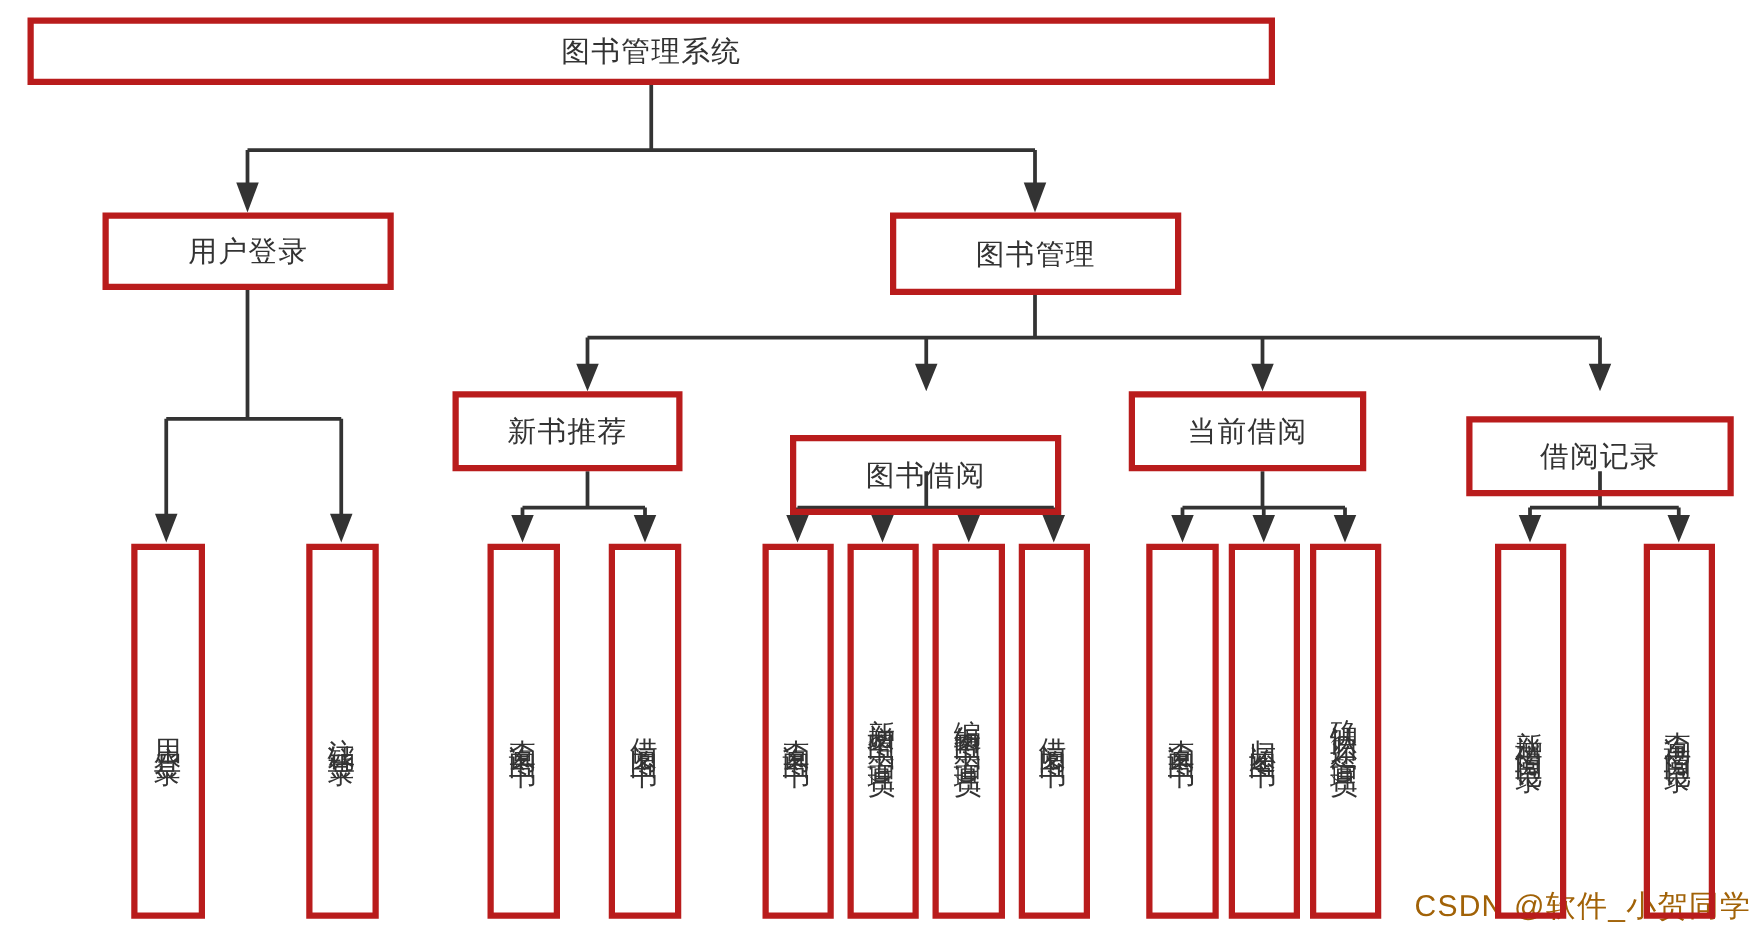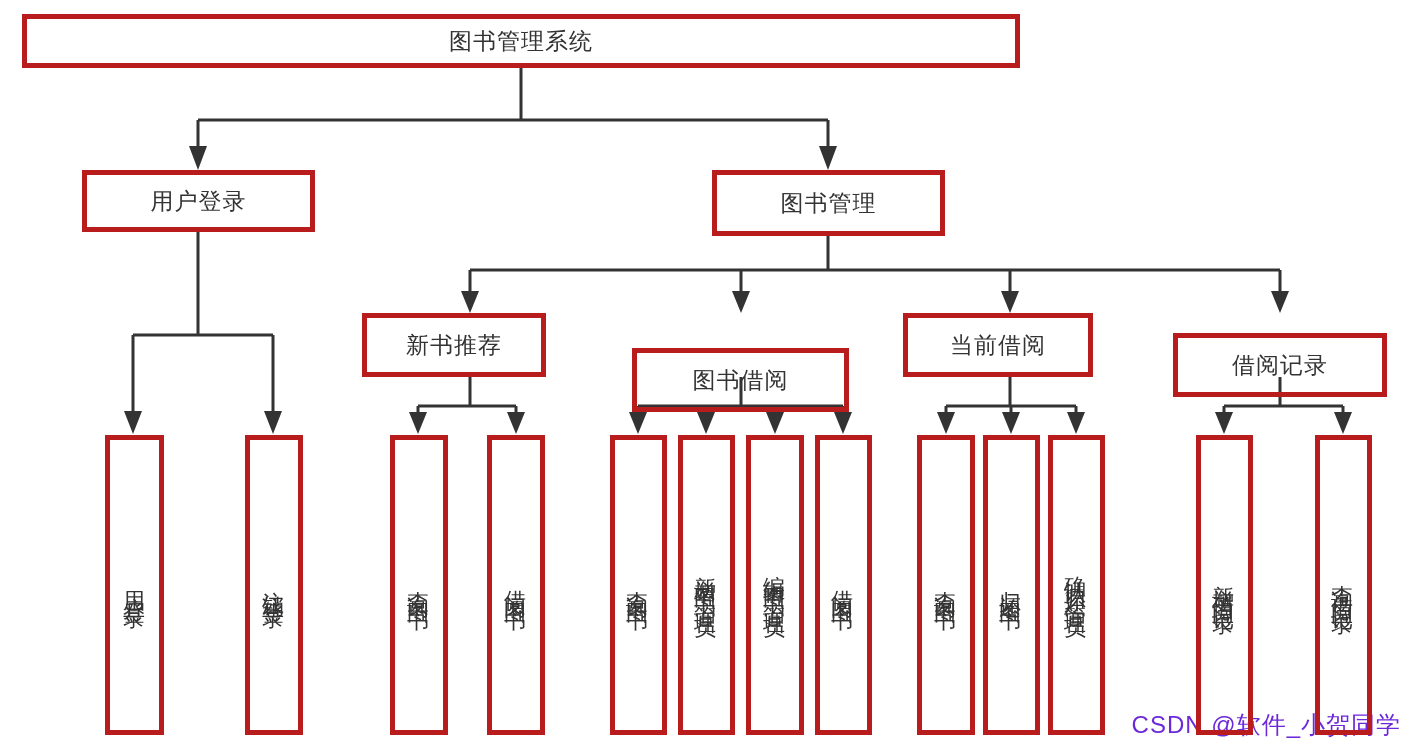--- a/index.html
+++ b/index.html
@@ -29,21 +29,21 @@
     text-align:center;
     font-size:22px;
     letter-spacing:6px;
     line-height:50px;
   }
   .connectors{position:absolute;left:0;top:0;z-index:2;}
   .watermark{
     position:absolute;
     right:4px;bottom:6px;
     font-size:24px;
-    color:#6d28d9;
+    color:#a16207;
     letter-spacing:1px;
     z-index:1;
     white-space:nowrap;
   }
 </style>
 </head>
 <body>
 
 <div class="stage">
 

